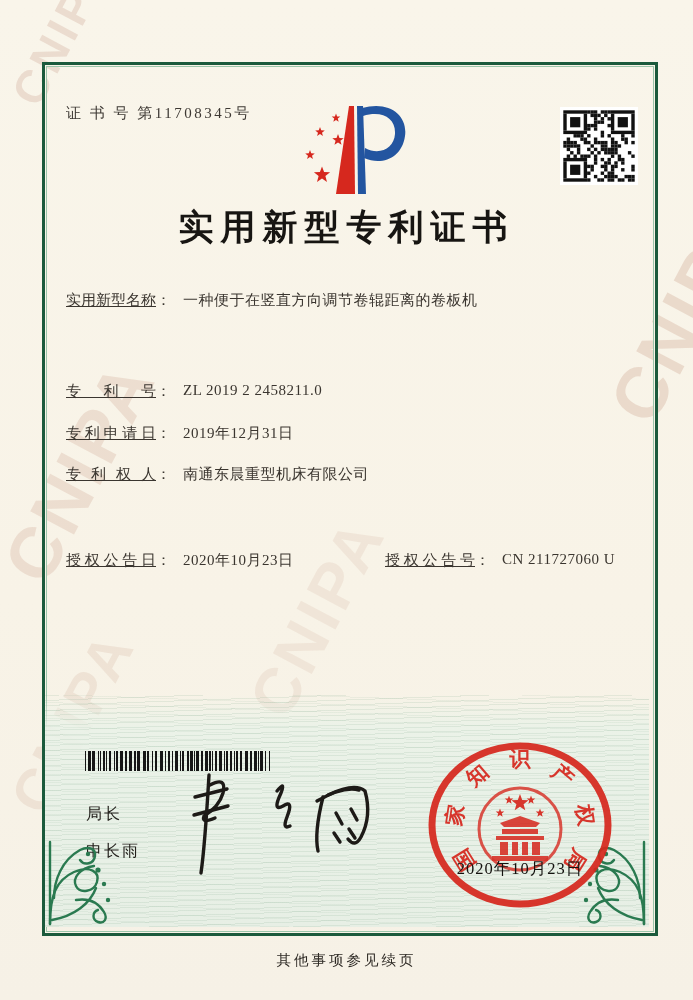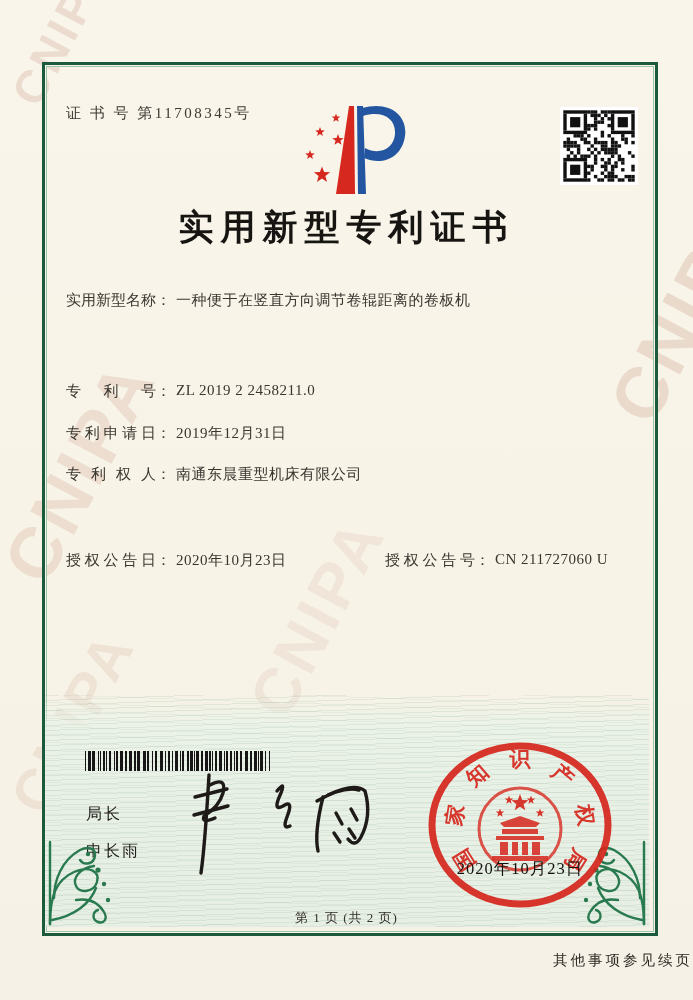--- a/index.html
+++ b/index.html
@@ -20,37 +20,37 @@
     position:absolute; left:45px; top:695px; width:604px; height:232px; z-index:2;
     background:
       repeating-linear-gradient(178deg, rgba(125,168,138,0.16) 0 1px, rgba(0,0,0,0) 1px 5px),
       repeating-linear-gradient(2deg, rgba(125,168,138,0.10) 0 1px, rgba(0,0,0,0) 1px 8px),
       linear-gradient(180deg, rgba(236,243,234,0) 0%, rgba(234,242,232,0.92) 14%, #e9f1e7 40%, #e7efe5 100%);
   }
   .cert-no{left:66px; top:104px; z-index:3; font-size:15px; letter-spacing:2.5px; color:#3d3833;}
   .title{left:0; top:204px; width:100%; z-index:3; text-align:center;
          font-size:35px; font-weight:700; letter-spacing:7px; color:#171512;}
   .frow{position:absolute; left:66px; width:560px; z-index:3; font-size:15px; color:#3a352f;}
-  .flabel{display:inline-block; width:90px; text-align:justify; text-align-last:justify; vertical-align:top;}
+  .flabel{display:inline-block; width:90px; text-align:justify; text-align-last:justify; vertical-align:top;text-decoration:underline;}
   .fcolon{display:inline-block; vertical-align:top;}
-  .fvalue{display:inline-block; margin-left:5px; vertical-align:top; letter-spacing:0.5px;}
+  .fvalue{display:inline-block; margin-left:12px; vertical-align:top; letter-spacing:0.5px;}
   .fgroup2{position:absolute; left:319px; top:0;}
   .paras{position:absolute; left:68px; top:585px; width:557px; z-index:3;
          font-size:14.5px; line-height:1.45; color:#2e2a25; text-align:justify;}
   .paras p{margin:0 0 9px 0; text-indent:2em;}
   .barcode{left:85px; top:751px; width:188px; height:20px; z-index:3; display:flex; align-items:stretch;}
   .barcode i{flex:none; background:#161616; height:100%;}
   .director-label{left:86px; top:804px; z-index:3; font-size:16px; color:#23201c; letter-spacing:2px;}
   .director-name{left:86px; top:841px; z-index:3; font-size:16px; color:#23201c; letter-spacing:2px;}
   .sig{left:165px; top:763px; z-index:4;}
   .seal{left:424px; top:741px; z-index:4; opacity:0.93;}
   .seal-date{left:424px; top:858px; width:192px; z-index:5; text-align:center;
              font-size:16.5px; letter-spacing:1px; color:#14120f;}
   .page-info{left:0; top:909px; width:100%; z-index:3; text-align:center; font-size:13px; color:#33302b; letter-spacing:1px;}
-  .cont-note{left:0; top:951px; width:100%; z-index:3; text-align:right; font-size:14.5px; color:#2e2a25; letter-spacing:3px;}
+  .cont-note{left:0; top:951px; width:100%; z-index:3; text-align:center; font-size:14.5px; color:#2e2a25; letter-spacing:3px;}
   .flourish{z-index:3;}
 </style>
 </head>
 <body>
 
 <div class="page">
 
   <div class="wm" style="left:-18px; top:4px; font-size:46px;">CNIPA</div>
   <div class="wm" style="left:566px; top:270px; font-size:72px; color:rgba(214,180,162,0.42);">CNIPA</div>
   <div class="wm" style="left:-40px; top:430px; font-size:72px; color:rgba(214,180,162,0.34);">CNIPA</div>
@@ -382,16 +382,15 @@
       <path d="M30,60 C42,58 52,62 58,72 C62,79 58,84 52,82 C46,80 46,72 52,70"></path>
     </g>
     <g fill="#2a7a50">
       <circle cx="52" cy="30" r="2.6"></circle>
         <circle cx="58" cy="44" r="2.2"></circle>
         <circle cx="62" cy="60" r="2.2"></circle>
         <circle cx="42" cy="14" r="2.2"></circle>
     </g>
   </svg>
 
-  <div class="abs page-info">第 1 页 (共 2 页)</div>
   <div class="abs cont-note">其他事项参见续页</div>
 
 </div>
 
 </body></html>

